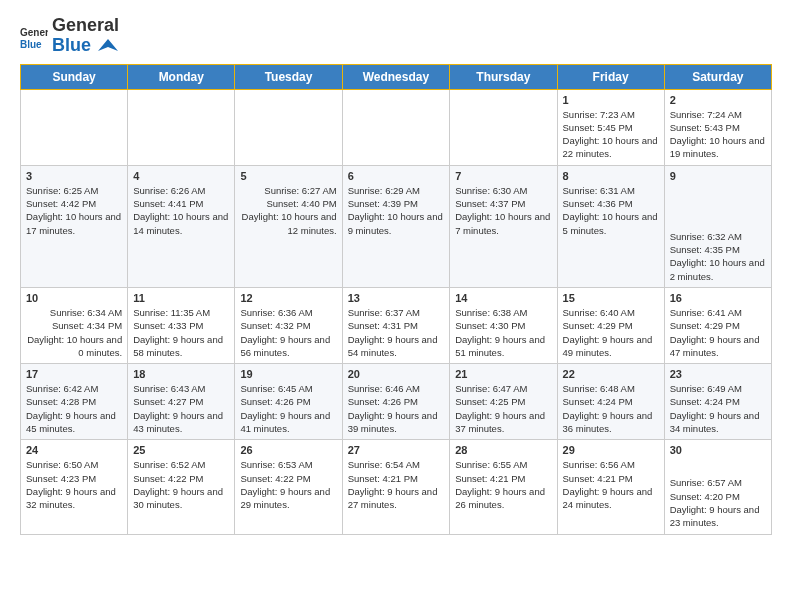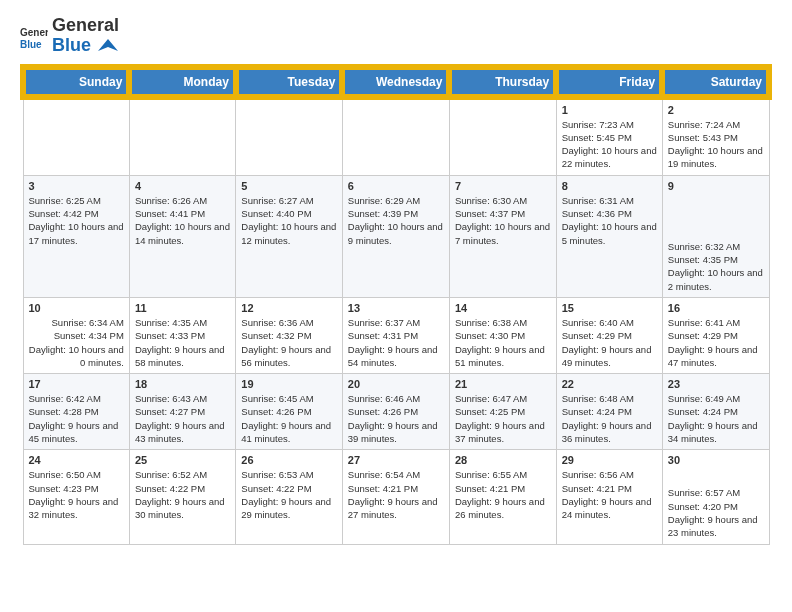--- a/index.html
+++ b/index.html
@@ -49,22 +49,22 @@
       width: 100%;
       border-collapse: collapse;
       margin-top: 8px;
     }
     .calendar th {
       background-color: #3a7fc1;
       color: #fff;
       font-size: 12px;
       font-weight: bold;
       padding: 5px 4px;
-      text-align: right;
-      border: 6px solid #eab308;
+      text-align: center;
+      border: 1px solid #eab308;
     }
     .calendar td {
       vertical-align: top;
       border: 1px solid #ccc;
       padding: 4px 5px;
       width: 108px;
       min-height: 80px;
       font-size: 10px;
       color: #333;
       background: #fff;
@@ -152,21 +152,21 @@
 Daylight: 10 hours and 17 minutes.</div>
         </td>
         <td>
           <span class="day-number">4</span>
           <div class="day-info" style="white-space: pre-line;">Sunrise: 6:26 AM
 Sunset: 4:41 PM
 Daylight: 10 hours and 14 minutes.</div>
         </td>
         <td>
           <span class="day-number">5</span>
-          <div class="day-info" style="white-space: pre-line;">Sunrise: 6:27 AM
+          <div class="day-info" style="white-space: pre-line; text-align: right;">Sunrise: 6:27 AM
 Sunset: 4:40 PM
 Daylight: 10 hours and 12 minutes.</div>
         </td>
         <td>
           <span class="day-number">6</span>
           <div class="day-info" style="white-space: pre-line;">Sunrise: 6:29 AM
 Sunset: 4:39 PM
 Daylight: 10 hours and 9 minutes.</div>
         </td>
         <td>
@@ -190,21 +190,21 @@
       </tr>
       <tr>
         <td>
           <span class="day-number">10</span>
           <div class="day-info" style="white-space: pre-line; text-align: right;">Sunrise: 6:34 AM
 Sunset: 4:34 PM
 Daylight: 10 hours and 0 minutes.</div>
         </td>
         <td>
           <span class="day-number">11</span>
-          <div class="day-info" style="white-space: pre-line;">Sunrise: 4:35 AM
+          <div class="day-info" style="white-space: pre-line;">Sunrise: 11:35 AM
 Sunset: 4:33 PM
 Daylight: 9 hours and 58 minutes.</div>
         </td>
         <td>
           <span class="day-number">12</span>
           <div class="day-info" style="white-space: pre-line;">Sunrise: 6:36 AM
 Sunset: 4:32 PM
 Daylight: 9 hours and 56 minutes.</div>
         </td>
         <td>

